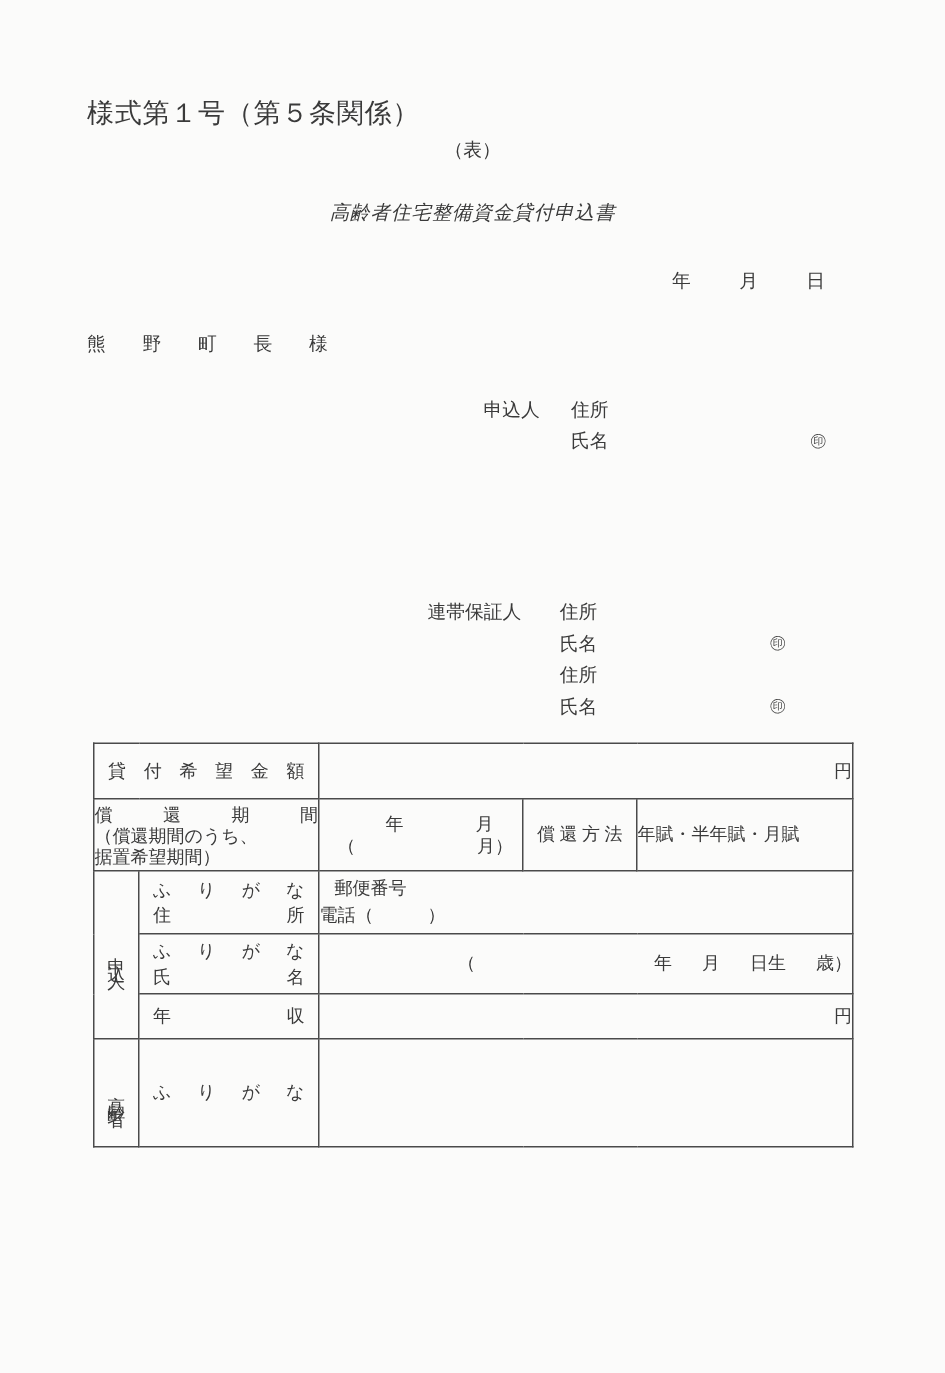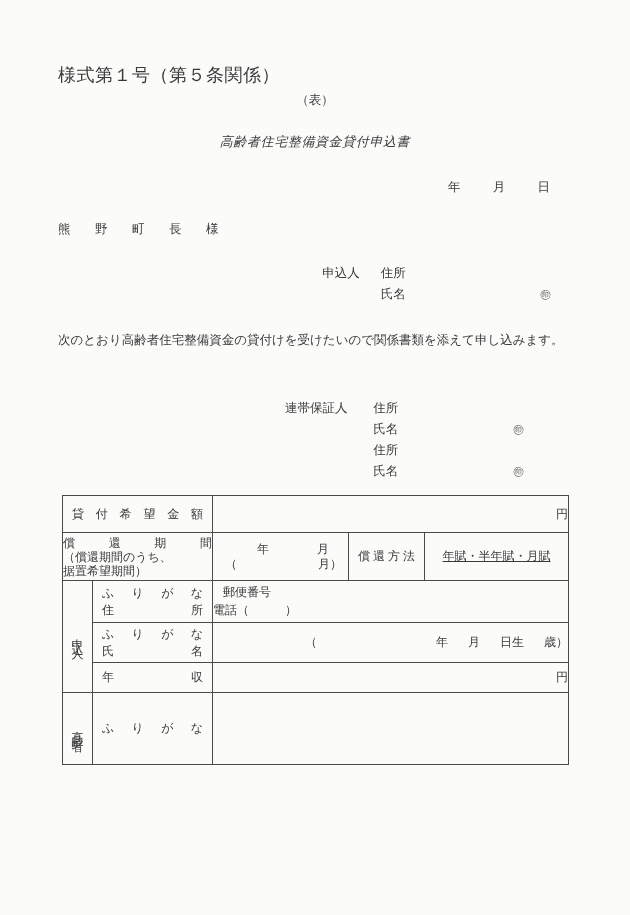--- a/index.html
+++ b/index.html
@@ -101,21 +101,21 @@
     vertical-align: middle;
   }
   .lbl-spread {
     display: flex;
     justify-content: space-between;
     padding: 0 9px;
     letter-spacing: 0;
   }
   .cell-pad { padding: 0 10px; }
   .right { text-align: right; }
-  .center { text-align: center; text-decoration: underline; }
+  .center { text-align: left; }
 
   .vert-label {
     writing-mode: vertical-rl;
     text-orientation: upright;
     margin: 0 auto;
     letter-spacing: 5px;
     line-height: 1;
     font-size: 12px;
   }
   .small-sub { font-size: 12px; }
@@ -172,21 +172,20 @@
       <span class="sig-role">申込人</span>
       <span class="sig-field">住所</span>
     </div>
     <div class="row">
       <span class="sig-role"></span>
       <span class="sig-field">氏名</span>
       <span class="seal">㊞</span>
     </div>
   </div>
 
-  <div class="abs para" id="para-1">次のとおり高齢者住宅整備資金の貸付けを受けたいので関係書類を添えて申し込みます。</div>
 
 
   <div class="abs sig-block" id="guarantor-block">
     <div class="row">
       <span class="gr-role">連帯保証人</span>
       <span class="sig-field">住所</span>
     </div>
     <div class="row">
       <span class="gr-role"></span>
       <span class="sig-field">氏名</span>

